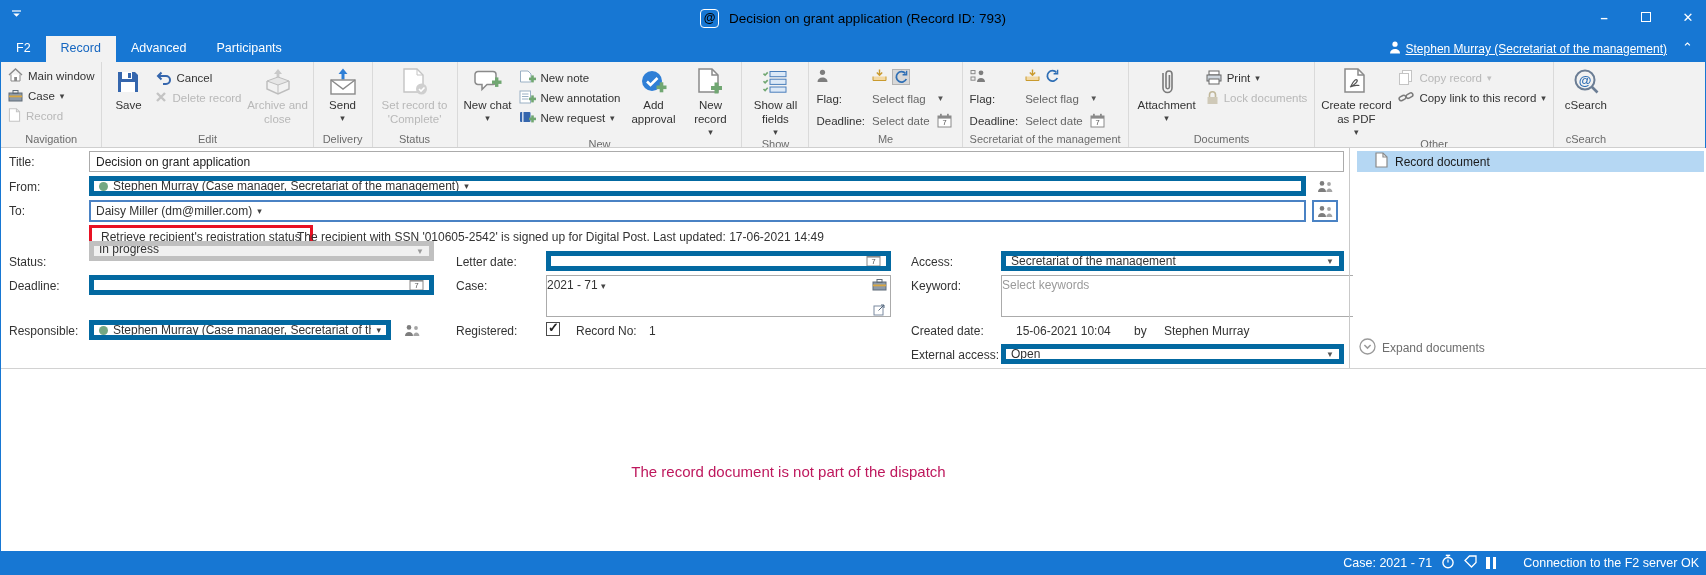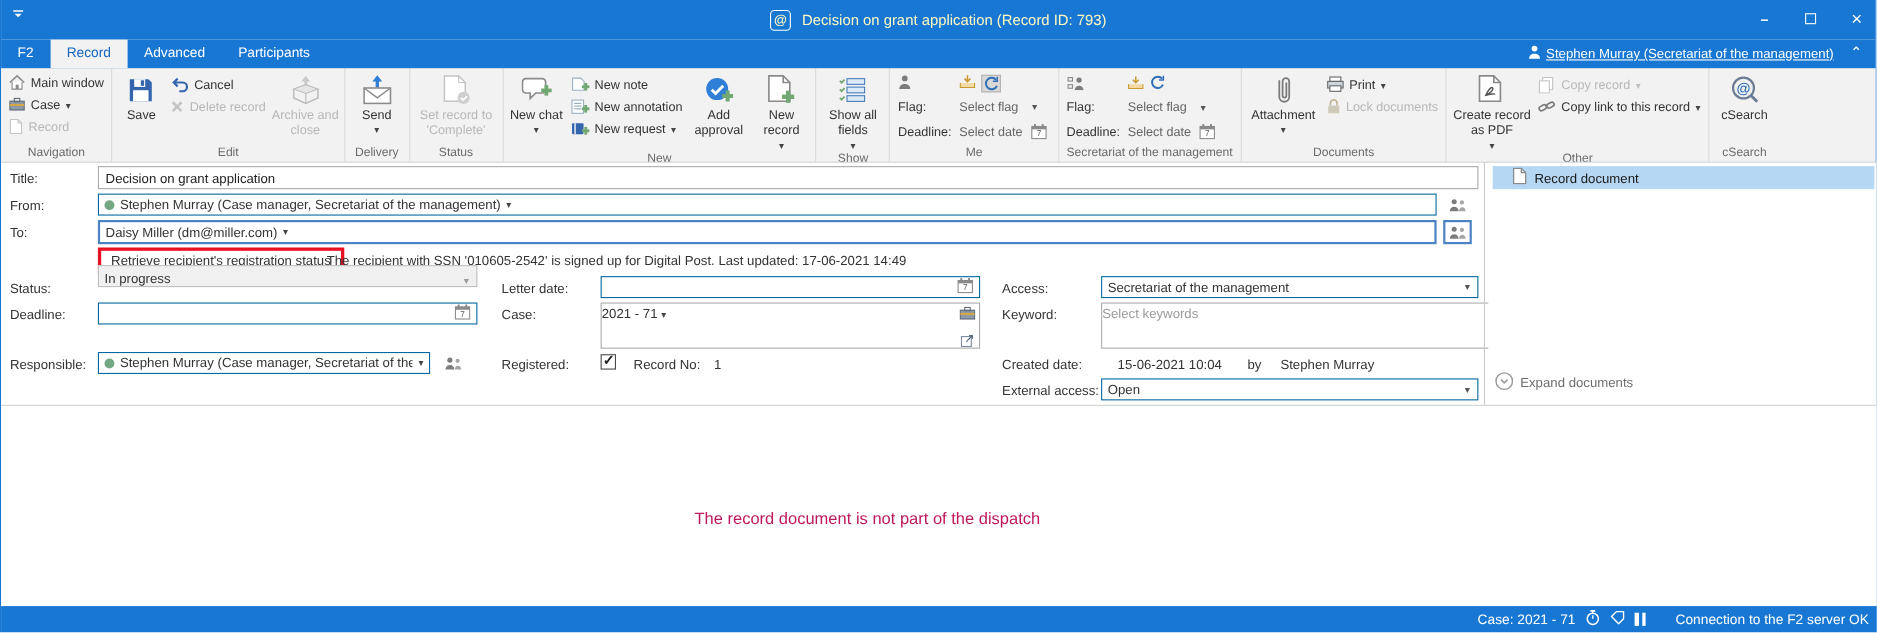--- a/index.html
+++ b/index.html
@@ -7,21 +7,21 @@
   body {
     width:1706px; height:575px;
     font-family:"Liberation Sans", sans-serif;
     background:#fff; overflow:hidden;
   }
   .window { position:relative; width:1706px; height:575px; background:#fff;
             border-left:1px solid #1777d3; border-right:1px solid #1777d3; }
 
   
   .titlebar { height:36px; background:#1777d3; position:relative;
-              display:flex; align-items:center; justify-content:center; color:#fef9c3; }
+              display:flex; align-items:center; justify-content:center; color:#000000; }
   .qat { position:absolute; left:10px; top:5px; }
   .app-title { display:flex; align-items:center; gap:10px; font-size:13.5px; }
   .app-logo { width:19px; height:19px; border:1.6px solid #fff; border-radius:4px;
               display:flex; align-items:center; justify-content:center;
               font-size:12px; font-weight:bold; }
   .app-logo::before { content:"@"; }
   .win-controls { position:absolute; right:10px; top:0; height:34px;
                   display:flex; align-items:center; gap:30px; }
   .wc { font-size:13px; color:#fff; width:14px; text-align:center; }
   .wc-min::before { content:"–"; font-weight:bold; }
@@ -62,21 +62,21 @@
               padding:2px 4px 0; font-size:11.5px; color:#333; align-items:center; }
   .fg-icons1 { grid-column:1; }
   .fg-icons2 { grid-column:2 / span 2; display:flex; gap:5px; align-items:center; }
   .fg-v { color:#666; }
   .sel-box { background:#d8d8d8; border:1px solid #b3b3b3; display:inline-flex; padding:0 1px; }
 
   
   .form-area { position:absolute; top:148px; left:0; width:1348px; height:220px;
                background:#fff; font-size:12px; color:#333; }
   .flabel { position:absolute; left:8px; white-space:nowrap; }
-  .field { position:absolute; border:1px solid #0369a1; background:#fff; height:20px;
+  .field { position:absolute; border:5px solid #0369a1; background:#fff; height:20px;
            display:flex; align-items:center; padding:0 5px; gap:5px; overflow:hidden; }
   input.tfield { position:absolute; border:1px solid #ababab; background:#fff; height:21px;
                  font:12px "Liberation Sans", sans-serif; color:#222; padding:0 6px; }
   .dot { width:9px; height:9px; border-radius:50%; background:#74a883; flex-shrink:0; }
   .icon-btn { position:absolute; display:flex; align-items:center; justify-content:center; }
   .grayfield { background:#f0f0f0; border-color:#c0c0c0; }
   .spring { flex:1; }
   .reg-btn { position:absolute; border:3px solid #e81123; background:#fff; height:24px;
              display:flex; align-items:center; padding:0 9px; font-size:12px; color:#333; }
   .bigbox { position:absolute; border:1px solid #ababab; background:#fff; padding:2px 0; }

